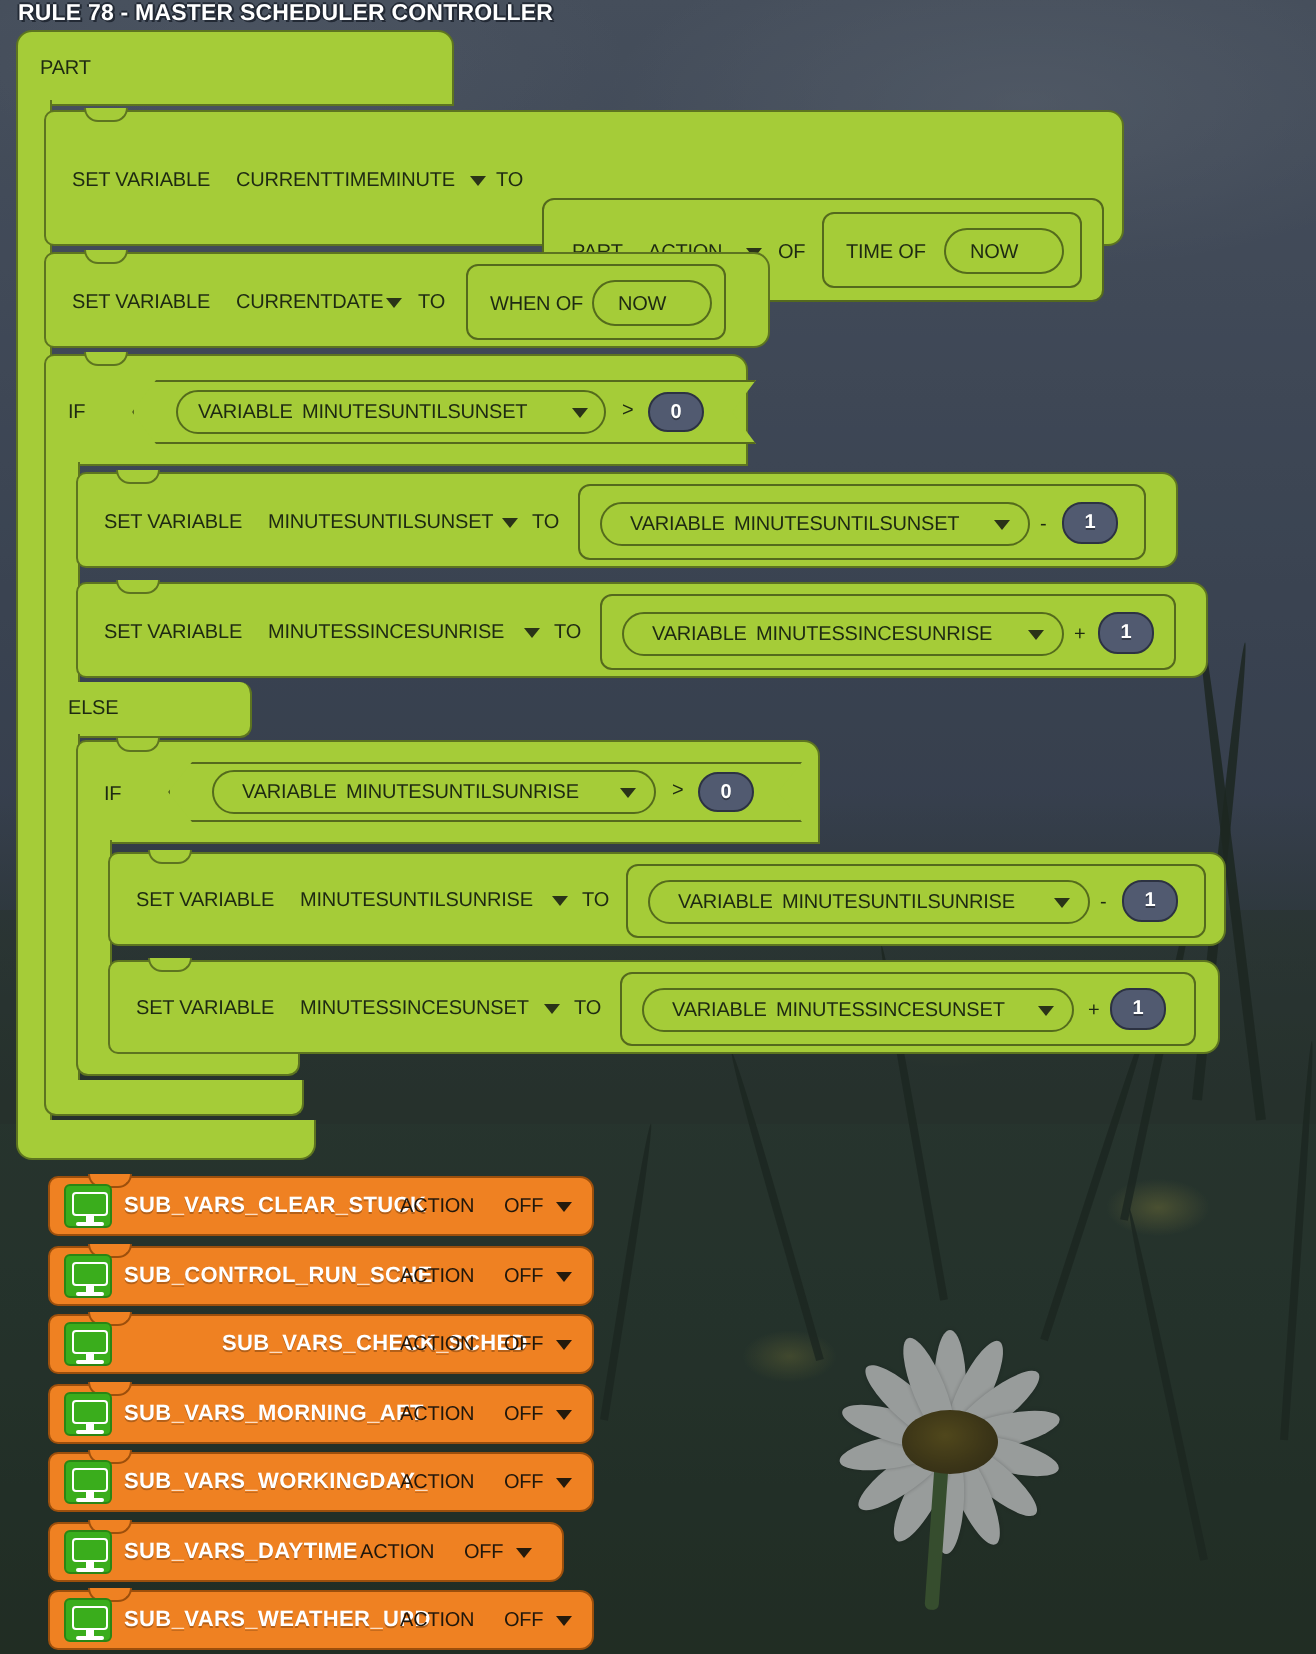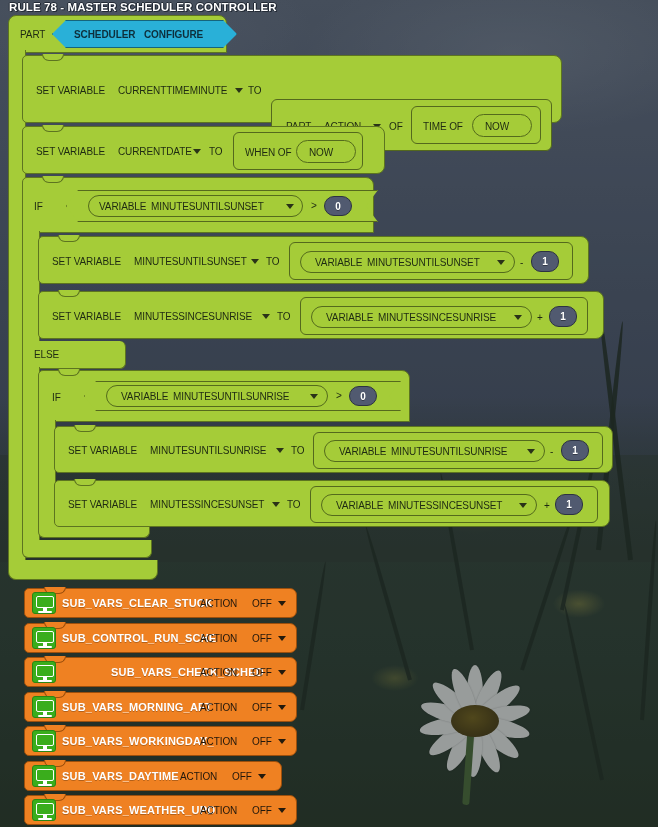--- a/index.html
+++ b/index.html
@@ -192,25 +192,20 @@
   </div>
 
   <div class="blk" style="left:8px; top:50px; width:18px; height:520px;">
     <div class="body" style="border-top:none; border-radius:0;"></div>
   </div>
 
   <div class="blk" style="left:8px; top:560px; width:150px; height:20px;">
     <div class="body" style="border-top:none; border-radius:0 0 8px 8px;"></div>
   </div>
 
-  <div class="hat" style="left:52px; top:20px; width:185px; height:28px;">
-    <div class="hatbg"></div>
-    <div class="lbl" style="left:22px; top:9px; color:#0d2f3c; font-weight:bold; font-size:10px;">SCHEDULER</div>
-    <div class="lbl" style="left:92px; top:9px; color:#0d2f3c; font-weight:bold; font-size:10px;">CONFIGURE</div>
-  </div>
 
   <div class="blk" style="left:22px; top:55px; width:540px; height:68px;">
     <div class="body" style="border-radius:5px 8px 8px 5px;"></div>
     <div class="notch"></div>
     <div class="lbl" style="left:14px; top:30px;">SET VARIABLE</div>
     <div class="lbl" style="left:96px; top:30px;">CURRENTTIMEMINUTE</div>
     <div class="caret" style="left:213px; top:33px;"></div>
     <div class="lbl" style="left:226px; top:30px;">TO</div>
 
     <div class="plug" style="left:249px; top:8px; width:281px; height:52px;margin-top:36px;">

